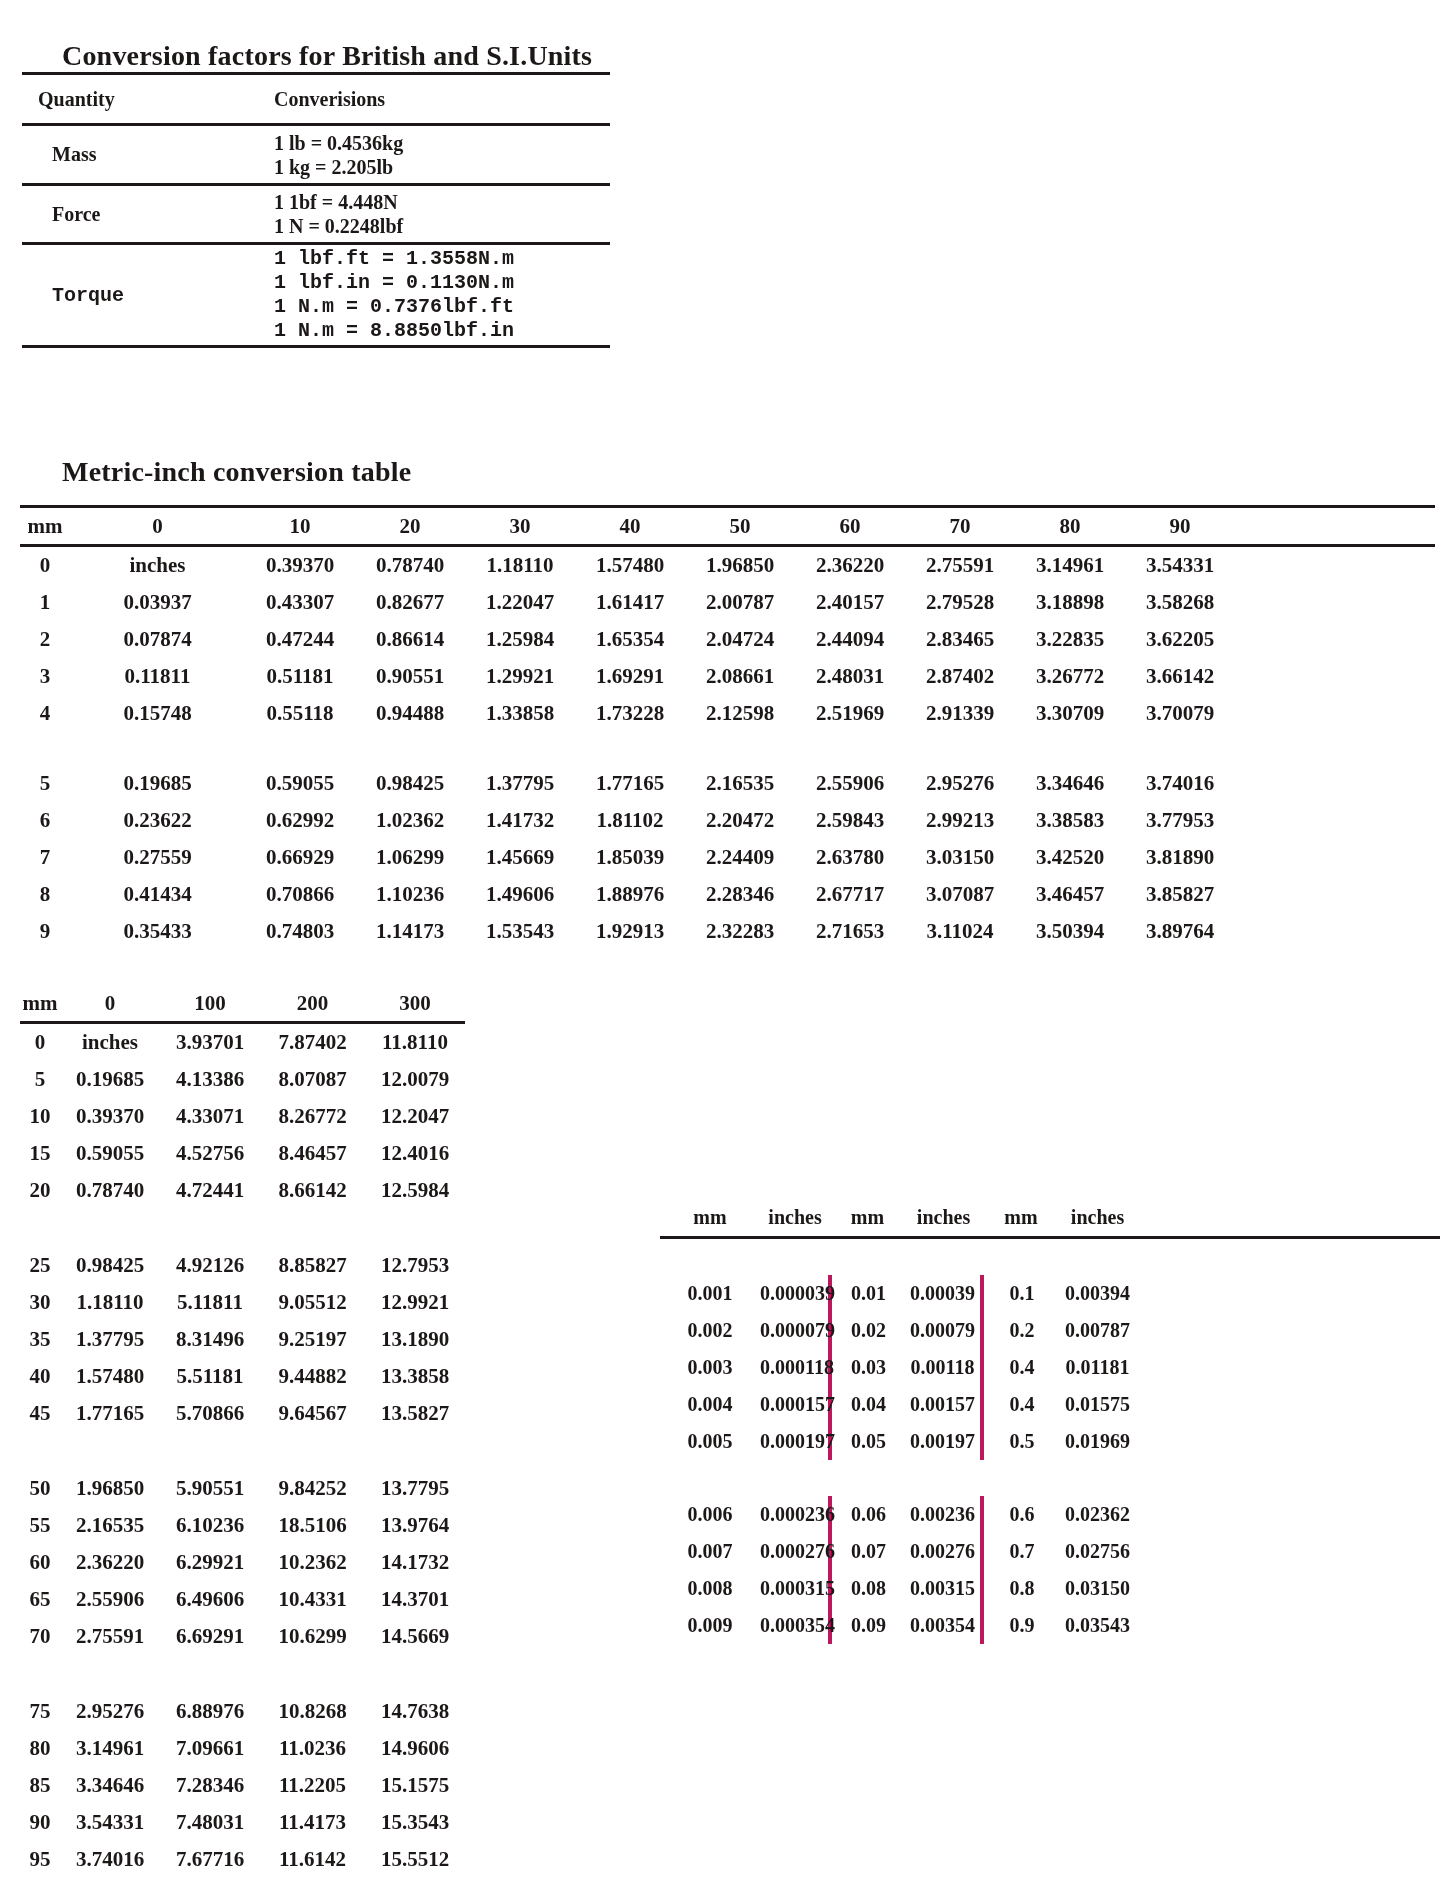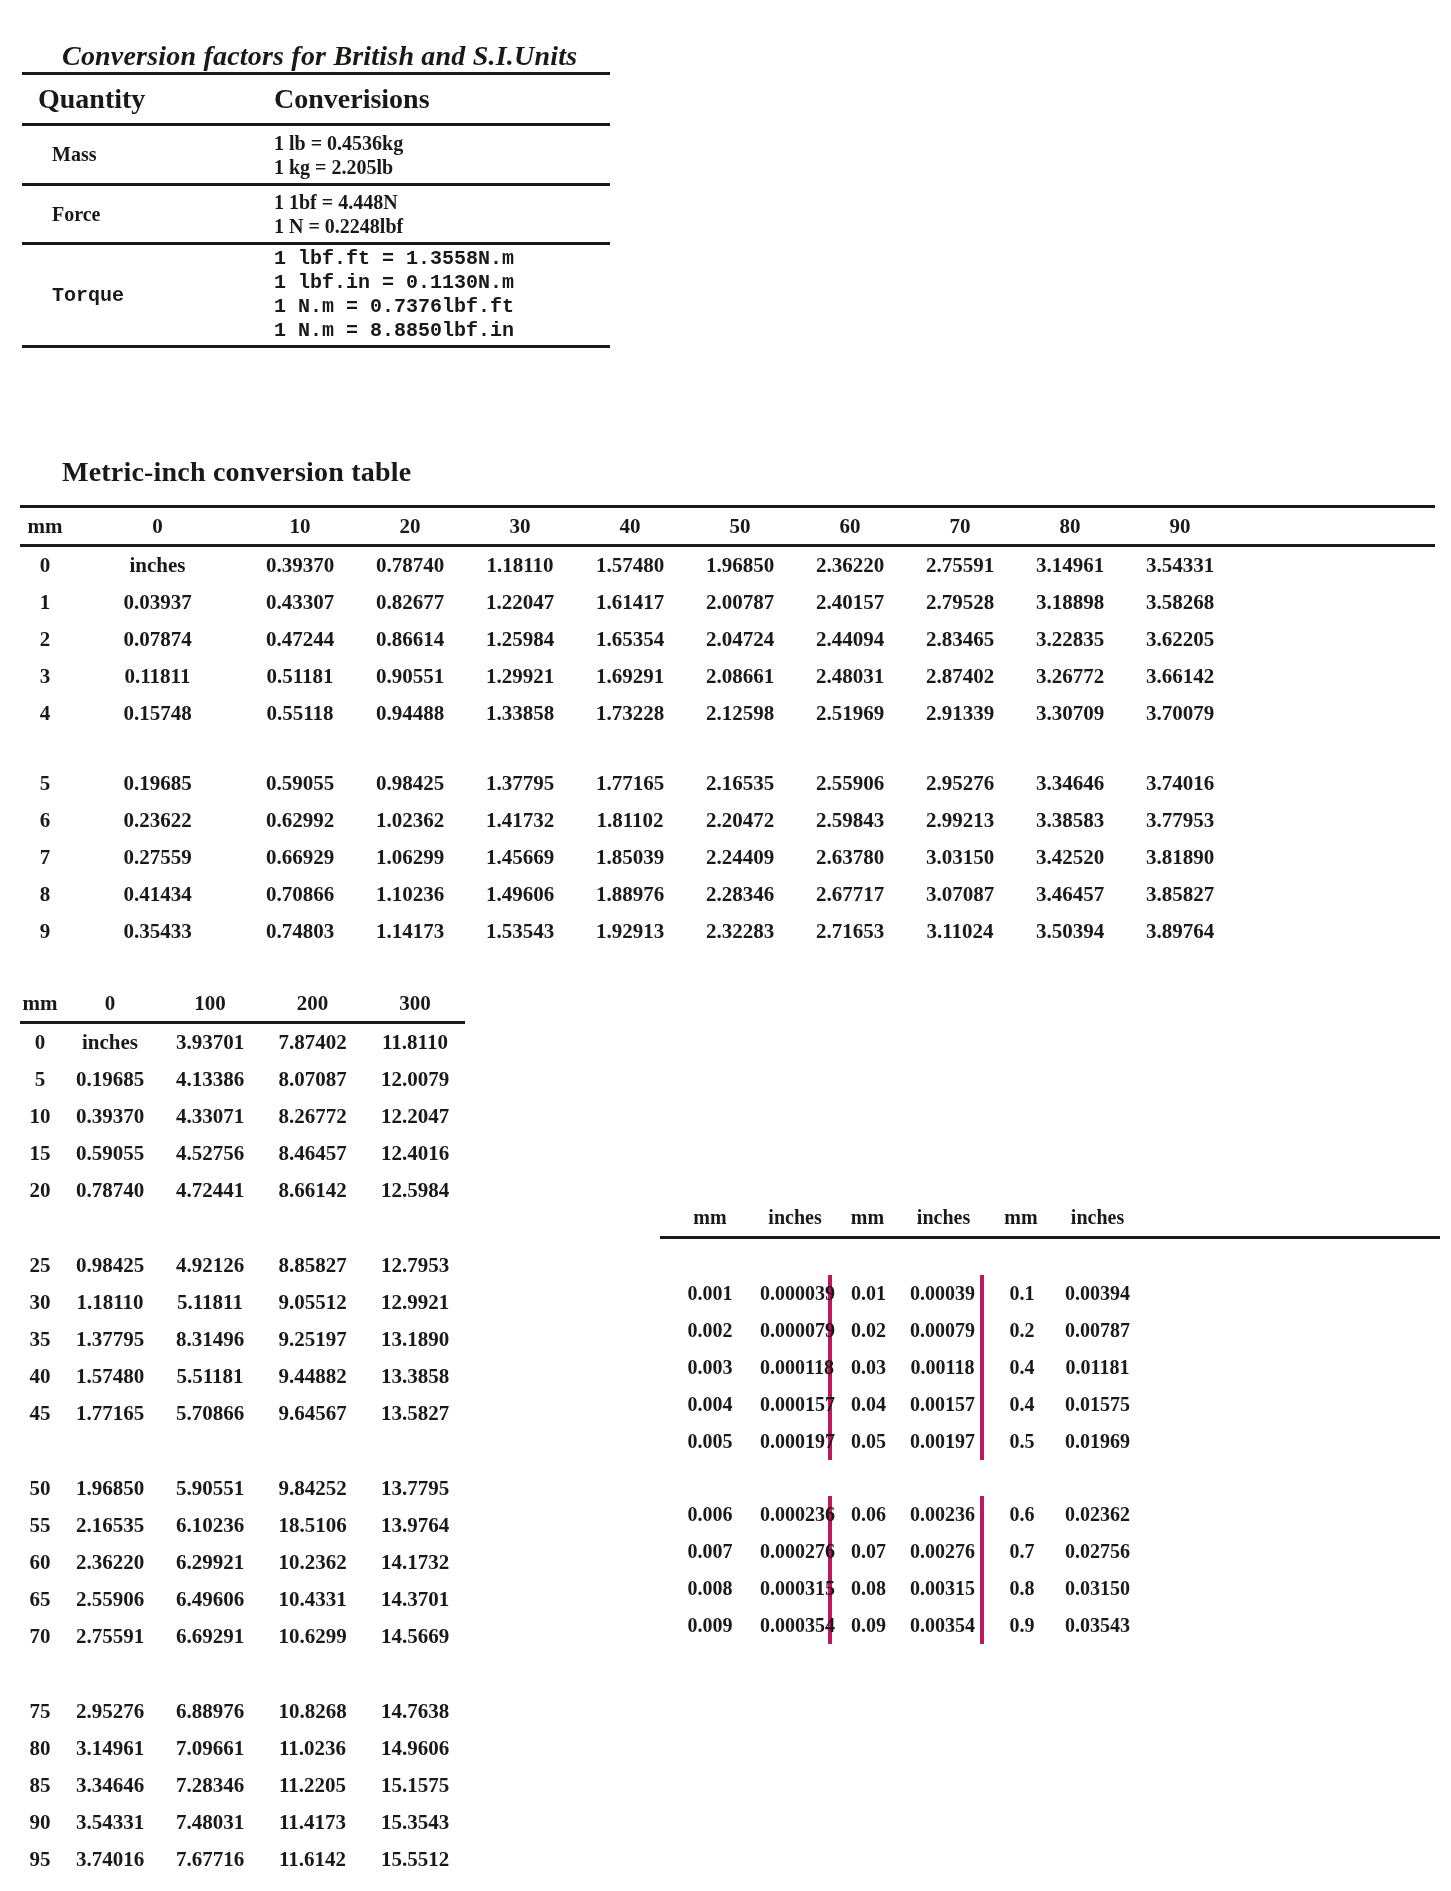--- a/index.html
+++ b/index.html
@@ -1,29 +1,29 @@
 <!DOCTYPE html>
 <html><head>
 <meta charset="utf-8">
 <style>
   html,body{margin:0;padding:0;background:#ffffff;}
   .page{
     position:relative;width:1451px;height:1891px;background:#ffffff;overflow:hidden;
     font-family:"Liberation Serif","DejaVu Serif",serif;color:#1d1818;
   }
   h1{position:absolute;margin:0;font-size:28px;font-weight:bold;letter-spacing:0.2px;}
-  #title-conversion{left:62px;top:40px;font-style:italic;}
+  #title-conversion{left:62px;top:40px;}
   #title-metric{left:62px;top:456px;}
 
   table{border-collapse:collapse;table-layout:fixed;}
   th,td{padding:0;font-weight:bold;}
 
   
   #conv-table{position:absolute;left:22px;top:72px;width:588px;border-top:3px solid #1d1818;font-size:20px;}
-  #conv-table th{border-bottom:3px solid #1d1818;text-align:left;height:48px;font-size:28px;vertical-align:middle;}
+  #conv-table th{border-bottom:3px solid #1d1818;text-align:left;height:48px;font-size:20px;vertical-align:middle;}
   #conv-table th.qty-h{padding-left:16px;}
   #conv-table th.conv-h{padding-left:12px;}
   #conv-table td{border-bottom:3px solid #1d1818;vertical-align:middle;}
   #conv-table td.qty{padding-left:30px;}
   #conv-table td.conv{padding-left:12px;line-height:24px;}
   #conv-table tr.r-2 td{height:57px;}
   #conv-table tr.r-3 td{height:56px;}
   #conv-table tr.r-4 td{height:100px;font-family:Liberation Mono, monospace;}
 
   

